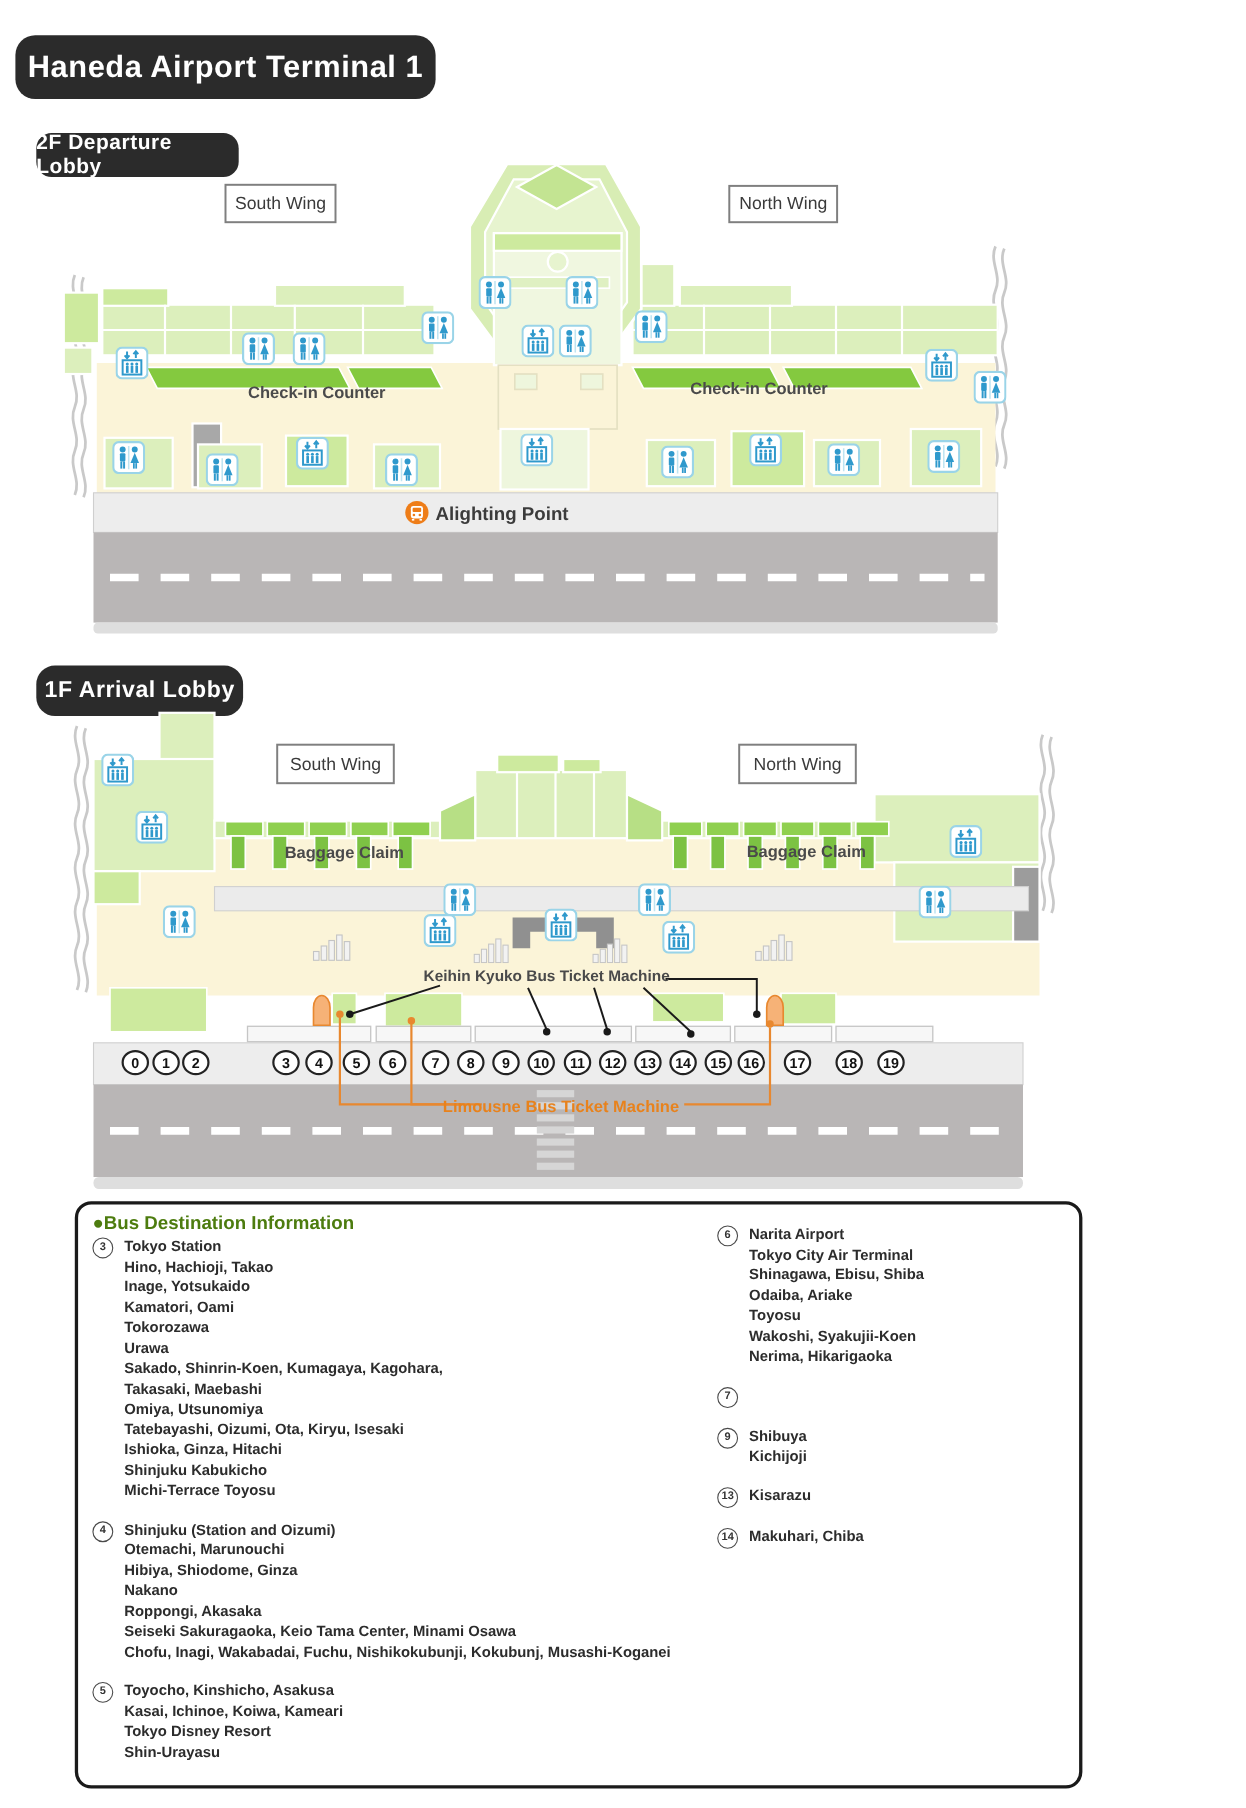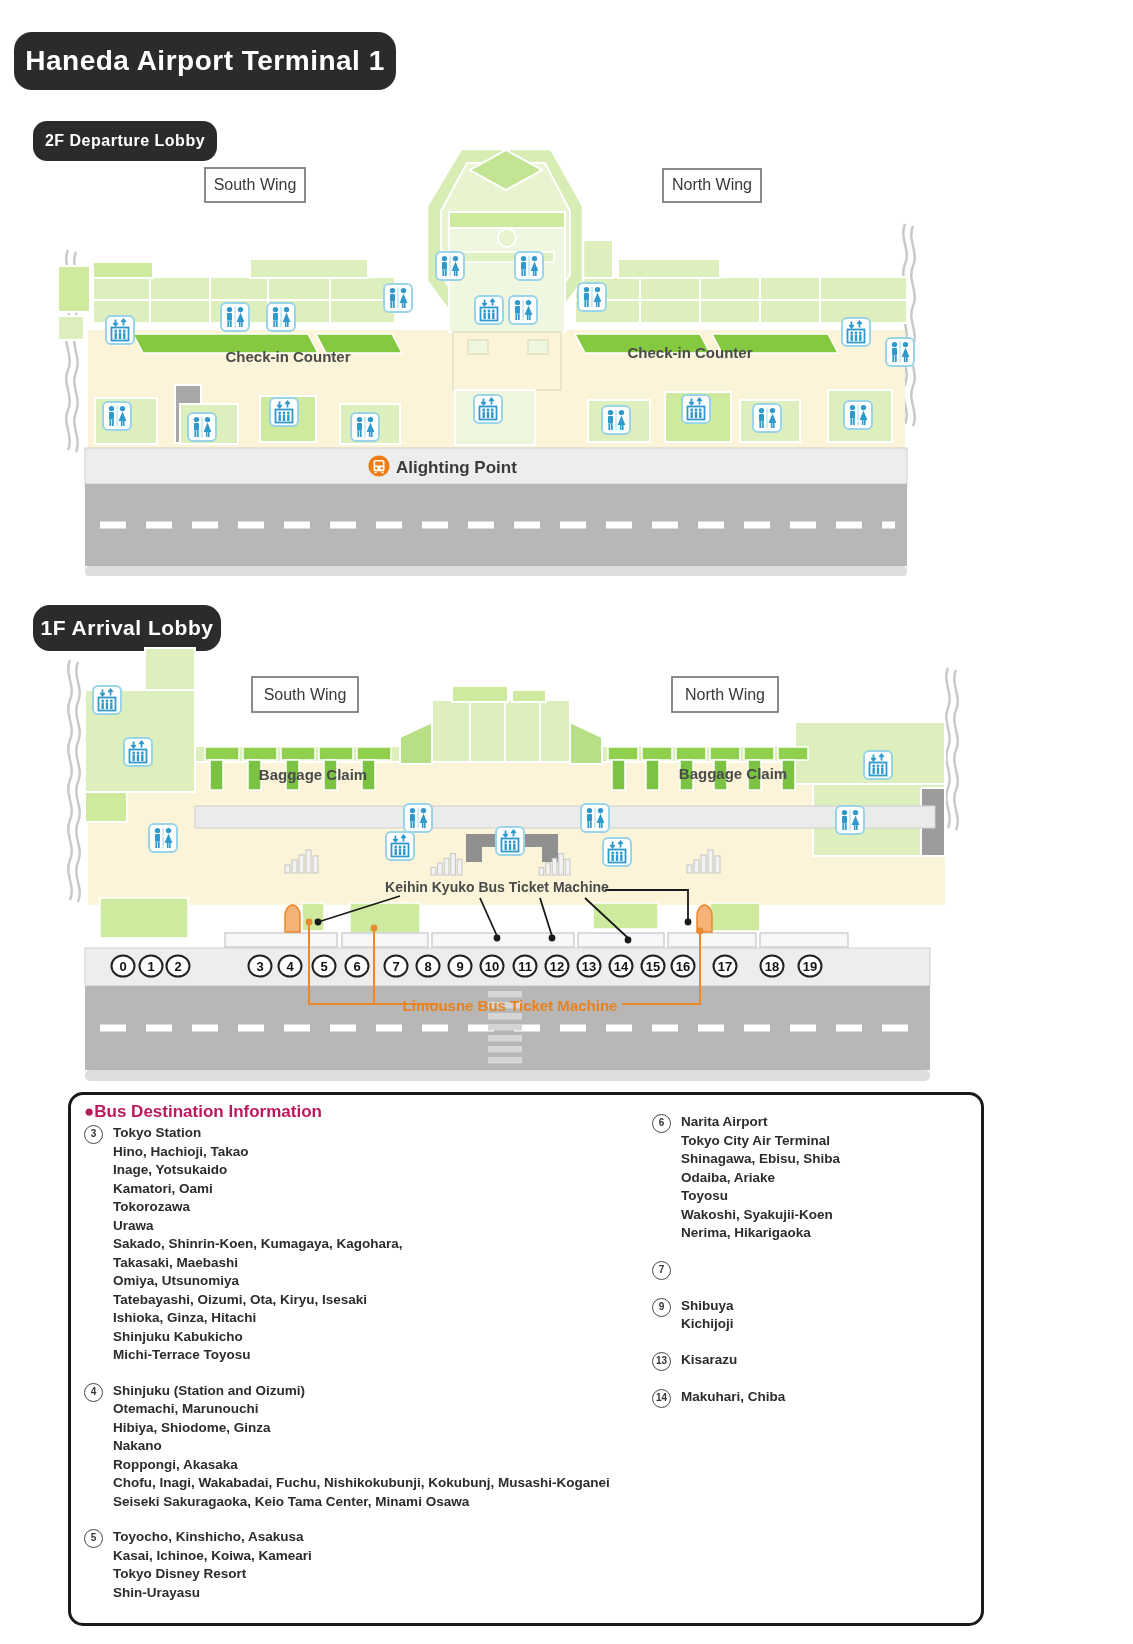--- a/index.html
+++ b/index.html
@@ -1,33 +1,33 @@
 <!DOCTYPE html>
 <html><head>
 <meta charset="utf-8">
 <style>
   html,body{margin:0;padding:0;background:#fff;}
   #page{position:relative;width:1133px;height:1644px;background:#fff;overflow:hidden;
         font-family:"Liberation Sans",sans-serif;}
   .badge{position:absolute;background:#2b2b2b;color:#fff;display:flex;align-items:center;
          justify-content:center;font-weight:bold;letter-spacing:.5px;}
   #title-badge{left:14px;top:32px;width:382px;height:58px;border-radius:18px;font-size:28px;}
-  #dep-badge{left:33px;top:121px;width:184px;height:40px;border-radius:14px;font-size:16px;}
+  #dep-badge{left:33px;top:121px;width:184px;height:40px;border-radius:14px;font-size:19px;}
   #arr-badge{left:33px;top:605px;width:188px;height:46px;border-radius:17px;font-size:21px;}
   svg{position:absolute;left:0;}
   #svg-2f{top:130px;} #svg-1f{top:595px;}
   svg text{font-family:"Liberation Sans",sans-serif;}
   .wing-label{font-size:16px;fill:#3a3a3a;}
   .map-label{font-size:15px;font-weight:bold;fill:#4a4a4a;}
   .big-label{font-size:17px;font-weight:bold;fill:#3b3b3b;}
   .orange-label{font-size:15px;font-weight:bold;fill:#e8821c;}
   .stop-num{font-size:13px;font-weight:bold;fill:#111;text-anchor:middle;}
   #panel{position:absolute;left:68px;top:1092px;width:916px;height:534px;
          border:3px solid #1a1a1a;border-radius:15px;background:#fff;box-sizing:border-box;}
-  #panel-title{position:absolute;left:84px;top:1102px;font-size:17px;font-weight:bold;color:#be185d;}
+  #panel-title{position:absolute;left:84px;top:1102px;font-size:17px;font-weight:bold;color:#4d7c0f;}
   .col{position:absolute;}
   #col-left{left:84px;top:1124px;width:545px;}
   #col-right{left:652px;top:1113px;width:330px;}
   .group{display:flex;align-items:flex-start;margin-bottom:17px;}
   .cnum{flex:0 0 auto;width:17px;height:17px;border:1.6px solid #4a4a4a;border-radius:50%;
         font-size:10px;font-weight:bold;color:#333;text-align:center;line-height:16px;
         margin-right:10px;margin-top:1px;}
   .lines{font-size:13.5px;font-weight:bold;color:#2c2c2c;line-height:18.5px;white-space:nowrap;}
 </style>
 </head>
@@ -418,22 +418,22 @@
     </div>
   </div>
   <div class="group">
     <span class="cnum">4</span>
     <div class="lines">
       <div>Shinjuku (Station and Oizumi)</div>
       <div>Otemachi, Marunouchi</div>
       <div>Hibiya, Shiodome, Ginza</div>
       <div>Nakano</div>
       <div>Roppongi, Akasaka</div>
+      <div>Seiseki Sakuragaoka, Keio Tama Center, Minami Osawa</div>
       <div>Chofu, Inagi, Wakabadai, Fuchu, Nishikokubunji, Kokubunj, Musashi-Koganei</div>
-      <div>Seiseki Sakuragaoka, Keio Tama Center, Minami Osawa</div>
     </div>
   </div>
   <div class="group">
     <span class="cnum">5</span>
     <div class="lines">
       <div>Toyocho, Kinshicho,  Asakusa</div>
       <div>Kasai, Ichinoe, Koiwa, Kameari</div>
       <div>Tokyo Disney Resort</div>
       <div>Shin-Urayasu</div>
     </div>

